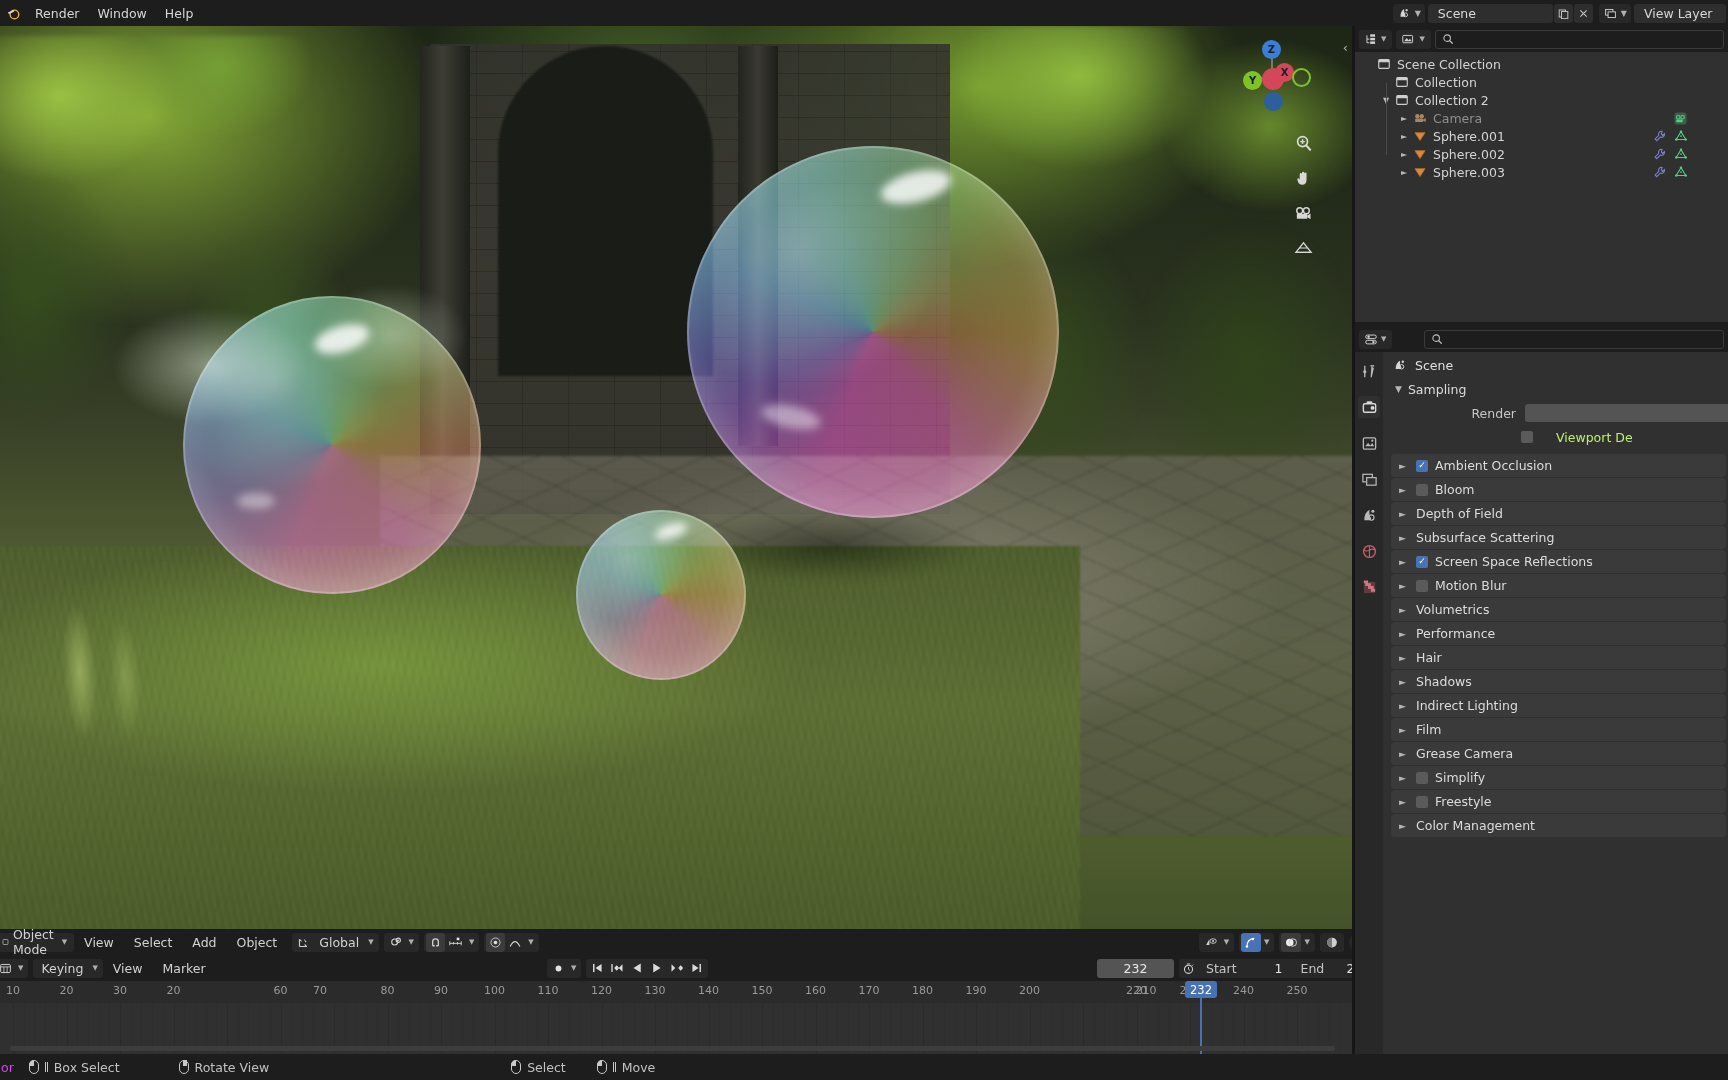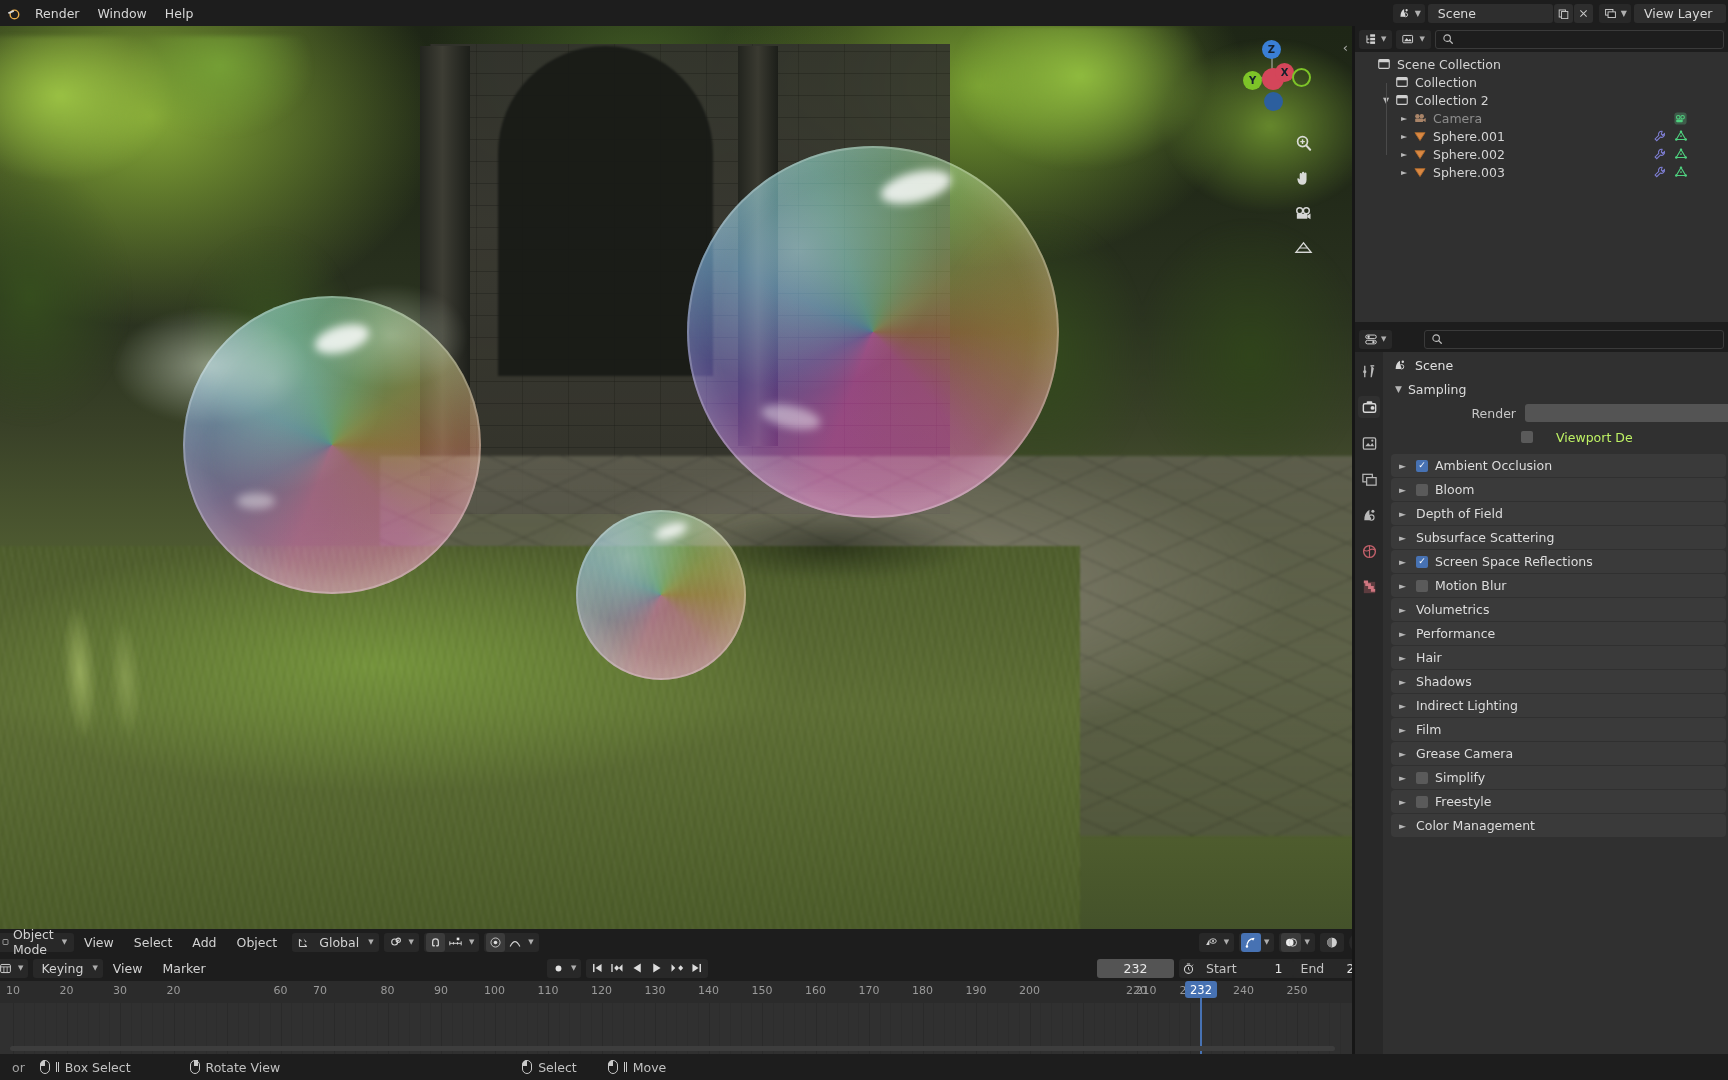--- a/index.html
+++ b/index.html
@@ -1068,21 +1068,21 @@
           </div>
           <div class="pnl">
             <span class="arw">►</span>
             <span>Color Management</span>
           </div>
         </div>
     </div>
   </div>
 
   <div class="status">
-    <span class="st-item" style="padding-left:12px;color:#a3a3a3">or</span>
+    <span class="st-item" style="padding-left:1px;color:#d946ef">or</span>
     <span class="st-item" style="margin-left:8px">
       <span class="mouse-ic l"></span>
       <span class="drag-line"></span>
       <span>Box Select</span>
     </span>
     <span class="st-item" style="margin-left:52px">
       <span class="mouse-ic m"></span>
       <span>Rotate View</span>
     </span>
     <span class="st-item" style="margin-left:235px">

